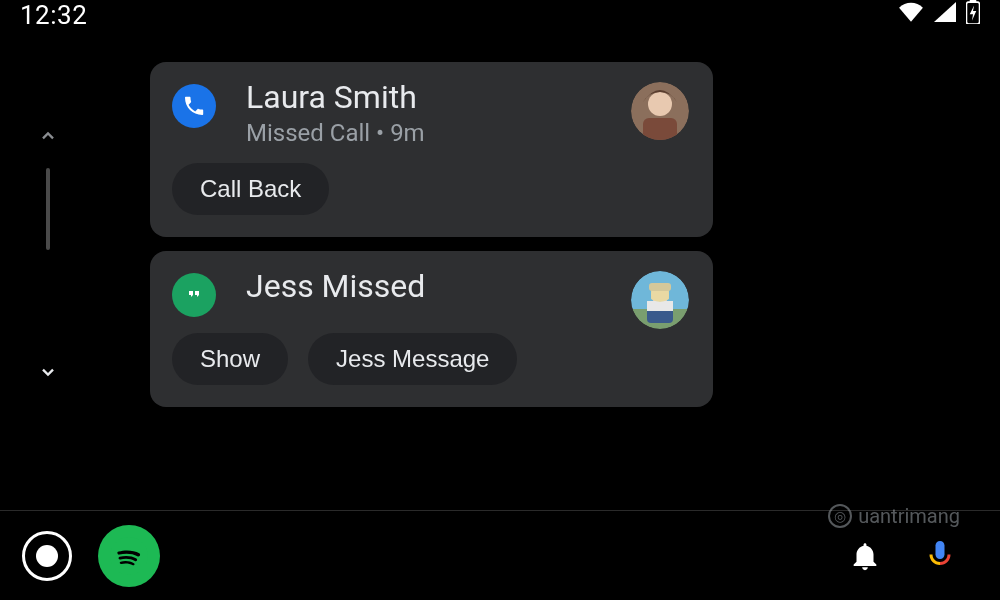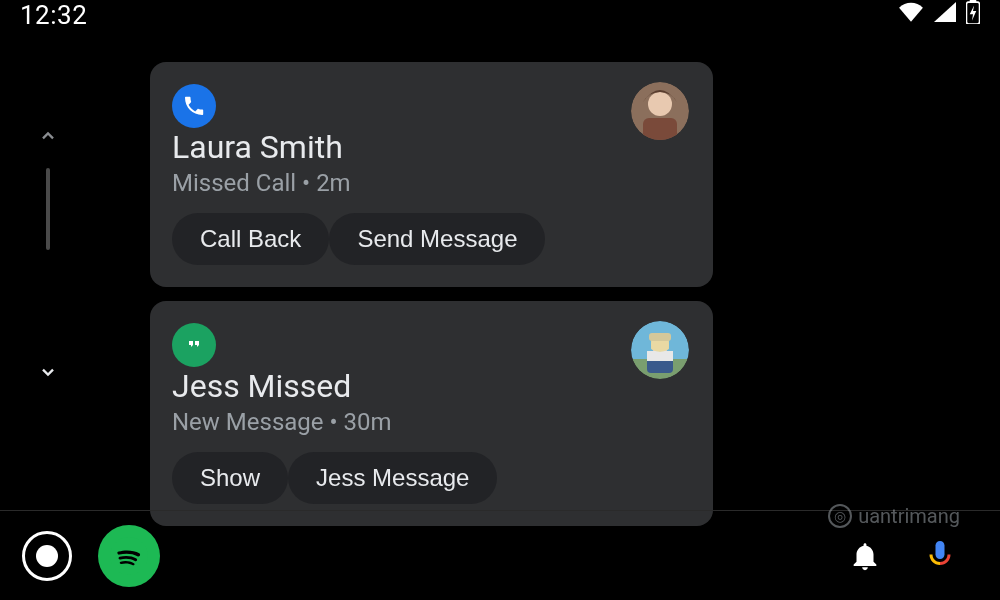--- a/index.html
+++ b/index.html
@@ -37,37 +37,37 @@
     position: absolute;
     left: 150px; top: 62px; width: 563px;
   }
   .card {
     background: #2e2f31;
     border-radius: 16px;
     padding: 18px 22px 22px 22px;
     margin-bottom: 14px;
     position: relative;
   }
-  .card-header { display: flex; align-items: flex-start; gap: 2px; flex-direction: column; }
+  .card-header { display: flex; align-items: flex-start; gap: 30px; }
   .card-icon {
     width: 44px; height: 44px; border-radius: 50%;
     display: flex; align-items: center; justify-content: center;
     flex: 0 0 44px; margin-top: 4px;
   }
   .icon-phone { background: #1a73e8; }
   .icon-hangouts { background: #1ba261; }
   .card-text { flex: 1; }
   .card-title { font-size: 32px; font-weight: 400; color: #e8eaed; line-height: 1.1; }
   .card-subtitle { font-size: 24px; color: #9aa0a6; margin-top: 4px; }
   .avatar {
     position: absolute; right: 24px; top: 20px;
     width: 58px; height: 58px; border-radius: 50%; overflow: hidden;
   }
   .avatar svg { width: 100%; height: 100%; display:block; }
-  .card-actions { display: flex; gap: 0; margin-top: 16px; }
+  .card-actions { display: flex; gap: 20px; margin-top: 16px; }
   .chip {
     background: #202124d9;
     color: #e8eaed;
     font-size: 24px;
     padding: 12px 28px;
     border: none; border-radius: 999px;
     cursor: pointer;
   }
 
   .bottom-bar {
@@ -168,47 +168,45 @@
 
   <div class="card">
     <div class="card-header">
       <div class="card-icon icon-phone">
         <svg width="24" height="24" viewBox="0 0 24 24">
             <path fill="#fff" d="M6.6 10.8c1.4 2.8 3.8 5.2 6.6 6.6l2.2-2.2c.3-.3.7-.4 1.1-.3 1.2.4 2.4.6 3.7.6.6 0 1 .4 1 1V20c0 .6-.4 1-1 1C10.6 21 3 13.4 3 3.8c0-.6.4-1 1-1h3.5c.6 0 1 .4 1 1 0 1.3.2 2.5.6 3.7.1.4 0 .8-.3 1.1l-2.2 2.2z"></path>
           </svg>
       </div>
       <div class="card-text">
         <div class="card-title">Laura Smith</div>
-        <div class="card-subtitle">Missed Call • 2m</div>
+        <div class="card-subtitle">Missed Call • 9m</div>
       </div>
     </div>
     <div class="avatar">
       <svg viewBox="0 0 58 58">
           <circle cx="29" cy="29" r="29" fill="#8b6f5c"></circle>
           <circle cx="29" cy="22" r="12" fill="#e8c9b0"></circle>
           <path fill="#5a3d2e" d="M12 20 Q29 -4 46 20 Q40 10 29 10 Q18 10 12 20"></path>
           <rect x="12" y="36" width="34" height="22" rx="6" fill="#7a4a3a"></rect>
         </svg>
     </div>
     <div class="card-actions">
       <button class="chip">Call Back</button>
-      <button class="chip">Send Message</button>
     </div>
   </div>
 
   <div class="card">
     <div class="card-header">
       <div class="card-icon icon-hangouts">
         <svg width="24" height="24" viewBox="0 0 24 24">
             <path fill="#fff" d="M7 8h4v4l-2 2v-2H7V8zm6 0h4v4l-2 2v-2h-2V8z"></path>
           </svg>
       </div>
       <div class="card-text">
         <div class="card-title">Jess Missed</div>
-        <div class="card-subtitle">New Message • 30m</div>
       </div>
     </div>
     <div class="avatar">
       <svg viewBox="0 0 58 58">
           <defs>
             <clipPath id="c2">
               <circle cx="29" cy="29" r="29"></circle>
             </clipPath>
           </defs>
           <g clip-path="url(#c2)">

